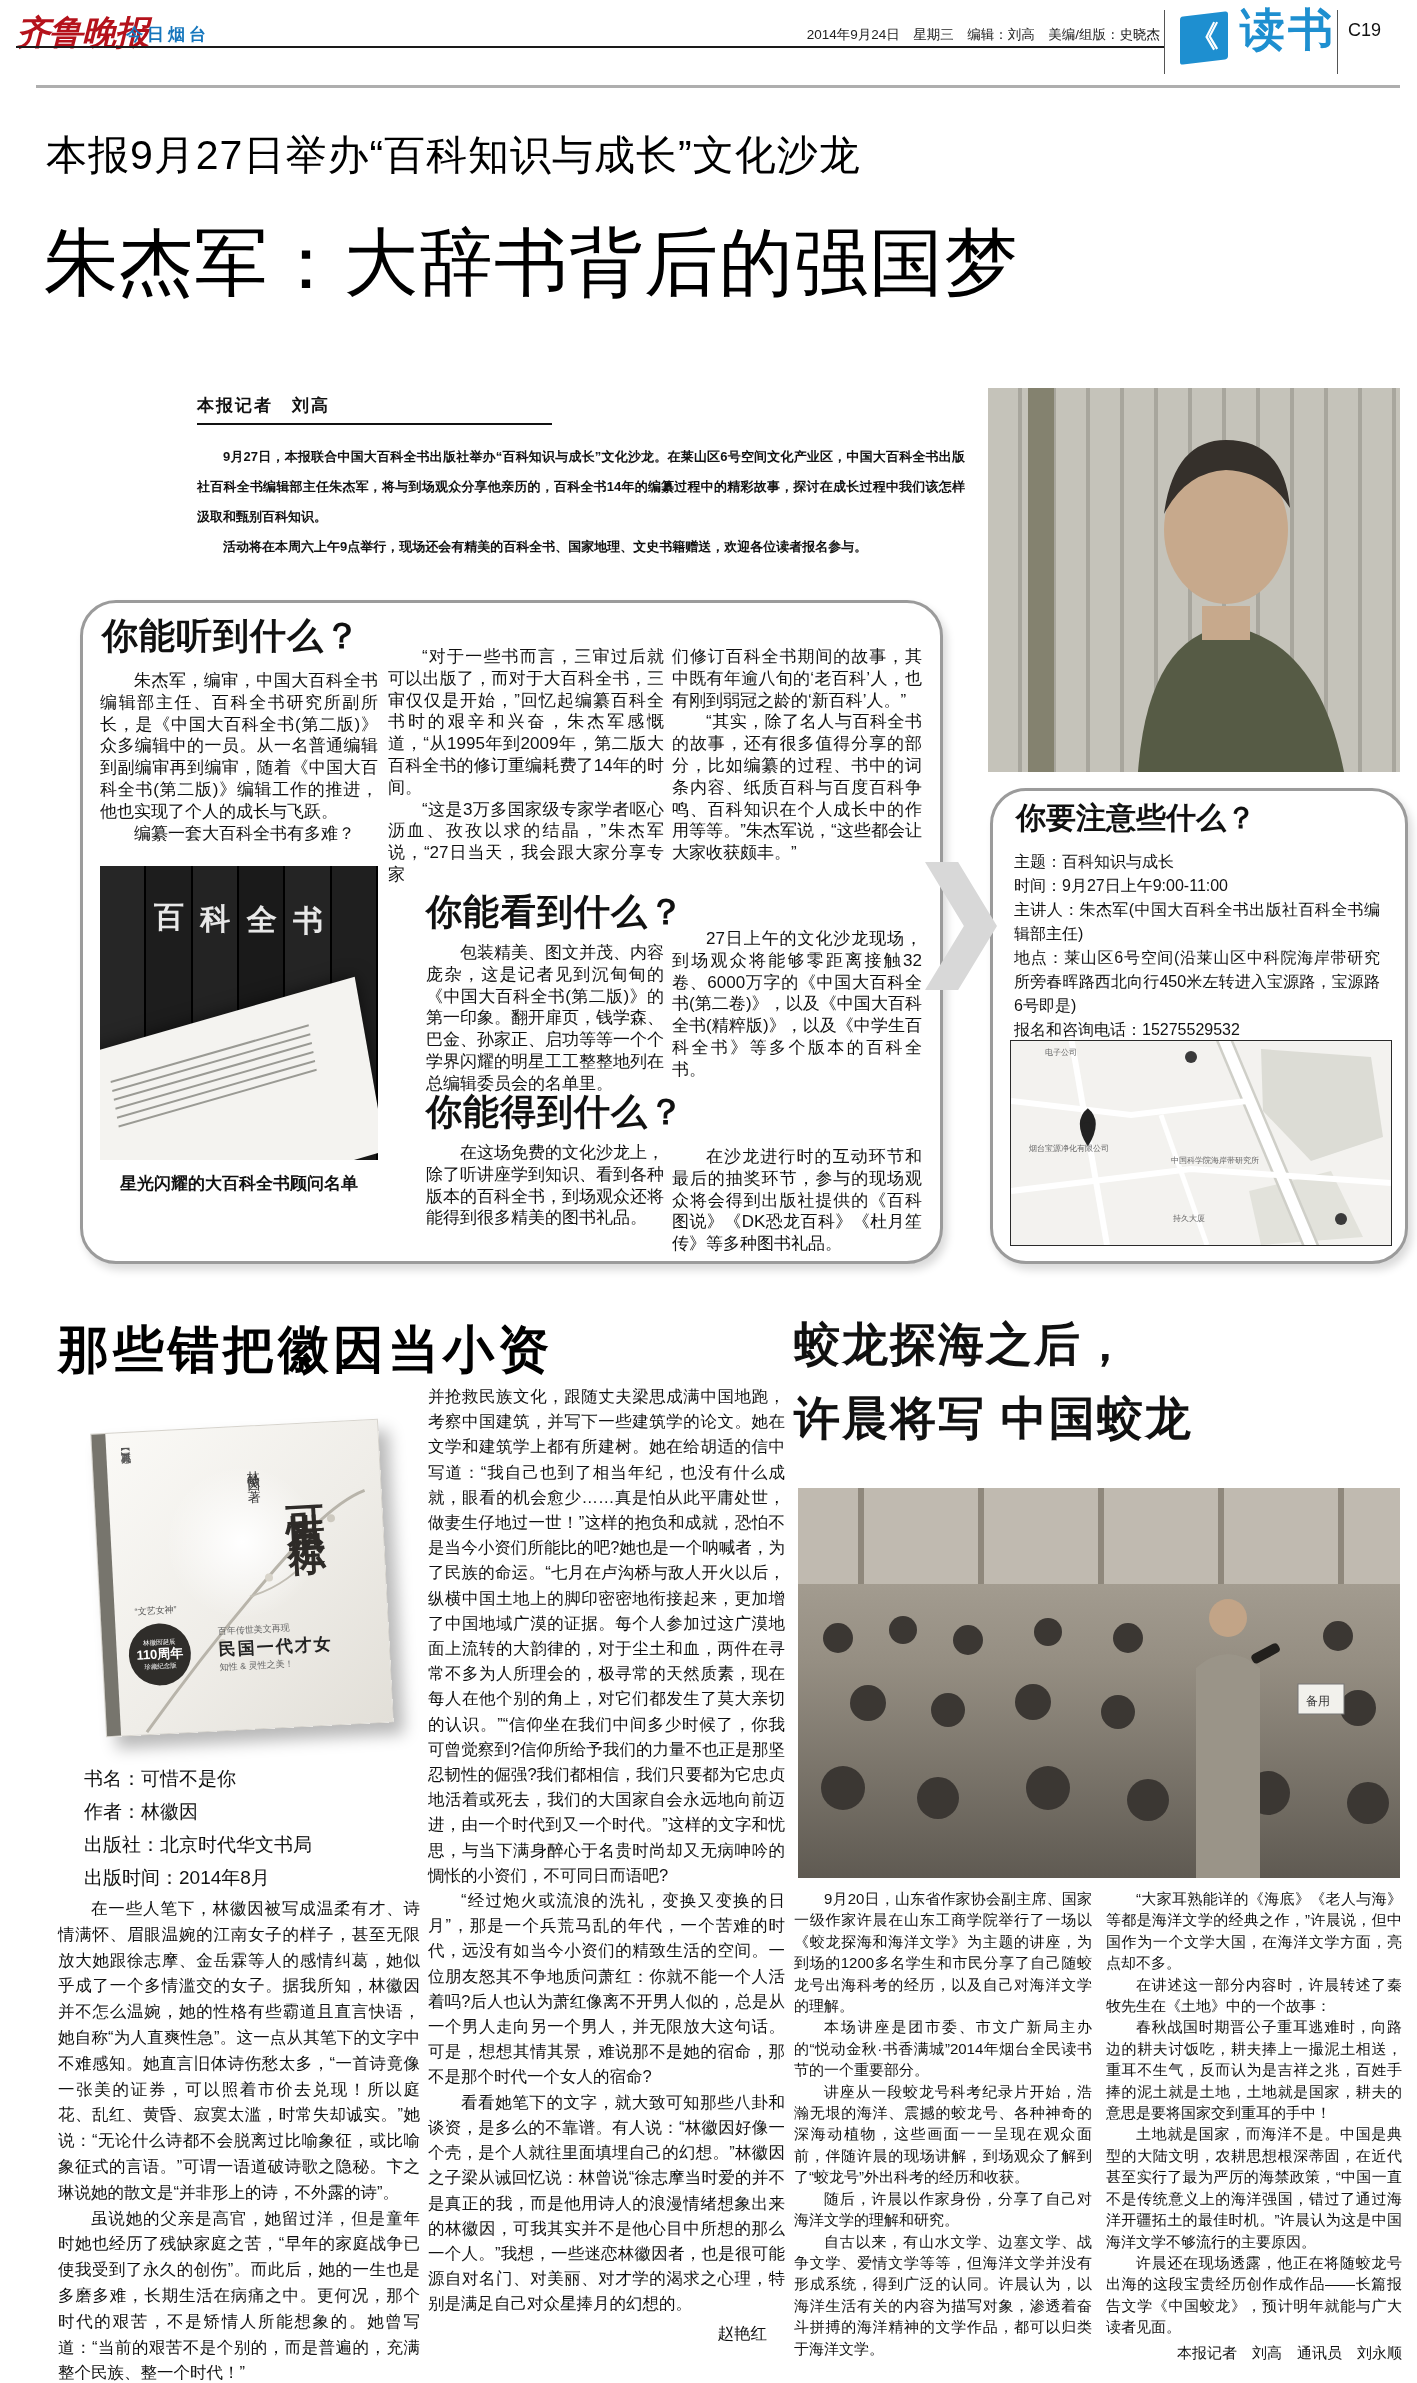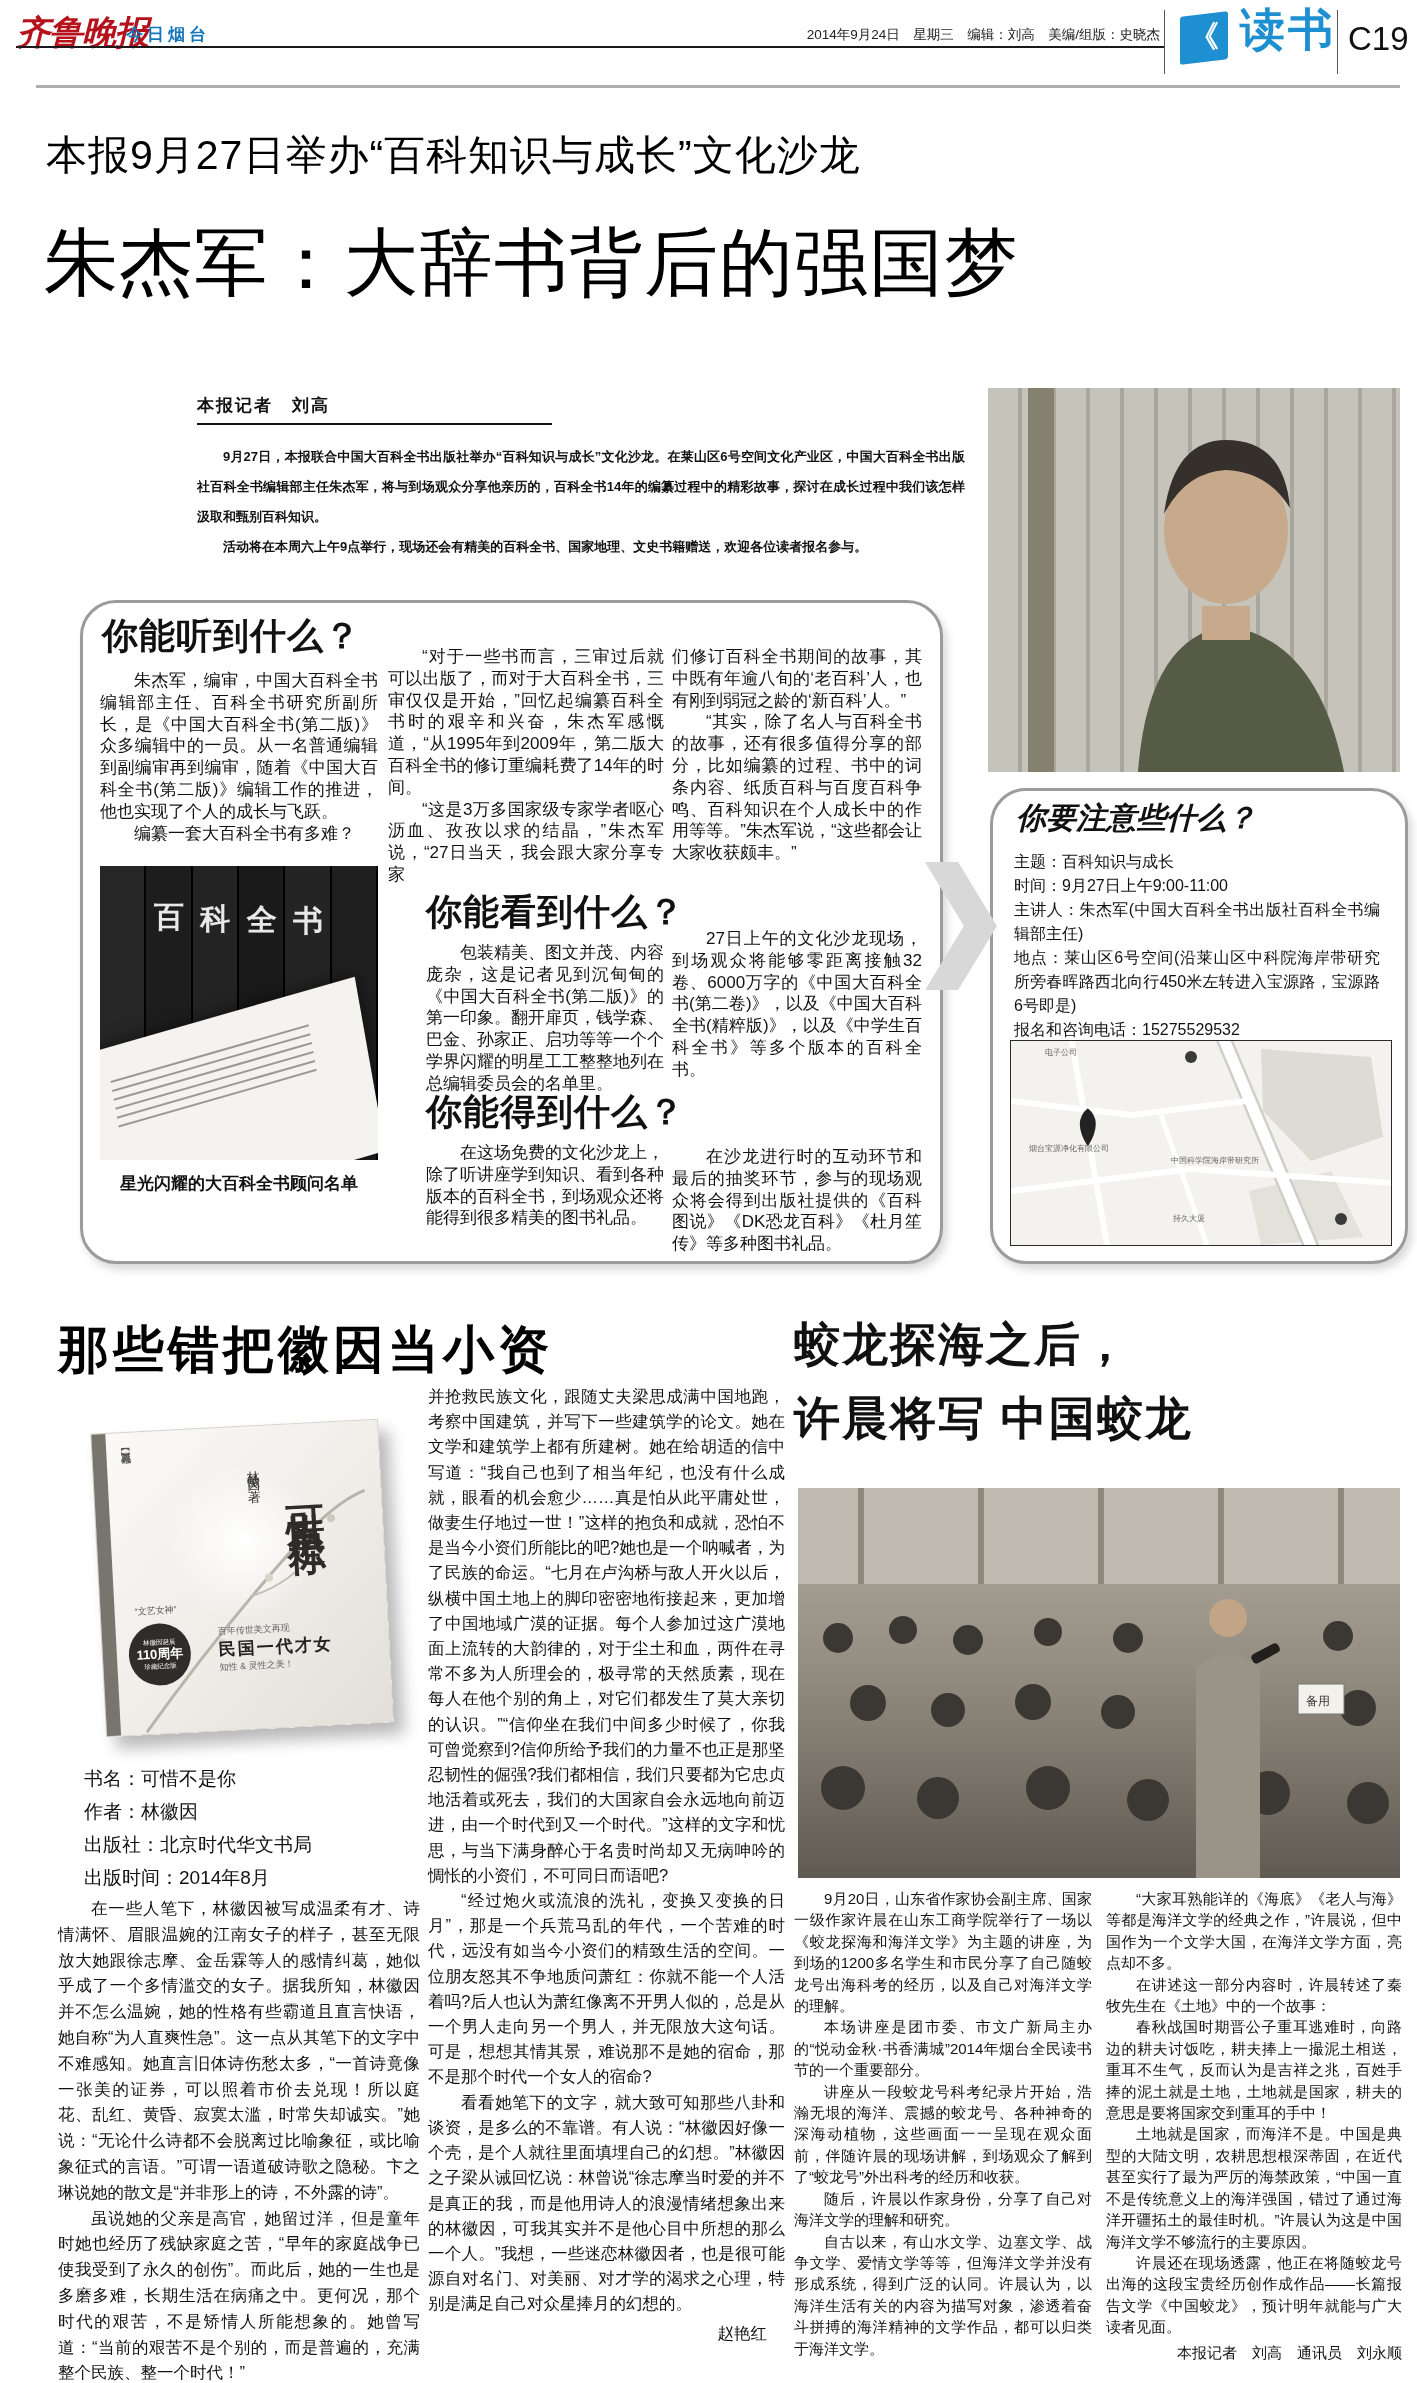--- a/index.html
+++ b/index.html
@@ -18,21 +18,21 @@
   .masthead{left:16px;top:10px;font-family:"DejaVu Serif","Liberation Serif",serif;
     font-size:34px;font-weight:bold;font-style:italic;color:#b5121b;letter-spacing:-1px;}
   .edition{left:126px;top:23px;font-size:17px;font-weight:bold;color:#1576bd;letter-spacing:4px;}
   .header-rule{left:16px;top:46px;width:1148px;height:2px;background:#1a1a1a;}
   .dateline{left:620px;top:26px;width:540px;text-align:right;font-size:13.5px;color:#222;}
   .vrule{top:10px;width:1px;height:64px;background:#555;}
   .sec-icon{left:1180px;top:14px;width:48px;height:48px;background:#1e8fd0;color:#fff;
     display:flex;align-items:center;justify-content:center;font-size:30px;font-weight:bold;
     transform:skewY(-7deg);border-radius:3px;}
   .sec-name{left:1240px;top:0;font-size:45px;font-weight:700;color:#1e8fd0;letter-spacing:3px;}
-  .page-num{left:1348px;top:20px;font-size:33px;color:#111;}
+  .page-num{left:1348px;top:20px;font-size:18px;color:#111;}
   .gray-rule{left:36px;top:85px;width:1364px;height:3px;background:#aeaeae;}
 
   
   .kicker{left:46px;top:128px;font-size:41px;letter-spacing:1px;color:#000;}
   .headline{left:44px;top:214px;font-size:74px;font-weight:400;letter-spacing:1px;color:#000;}
   .reporter{left:197px;top:394px;font-size:17px;font-weight:700;letter-spacing:2px;}
   .reporter-rule{left:197px;top:423px;width:355px;height:2px;background:#111;}
   .intro{left:197px;top:442px;width:768px;font-size:13px;line-height:30px;font-weight:600;}
 
   .photo-frame{background:#c6c4bc;overflow:hidden;}
@@ -42,21 +42,21 @@
   .qa-box{left:80px;top:600px;width:857px;height:658px;}
   .qa-h{font-size:36px;font-weight:800;letter-spacing:1px;}
   .qa-col{font-size:17px;line-height:21.8px;}
   .caption{font-size:17px;font-weight:700;text-align:center;}
 
   .arrow{left:925px;top:862px;width:72px;height:128px;background:#d8d8d8;z-index:5;
     clip-path:polygon(0 0,46% 0,100% 50%,46% 100%,0 100%,54% 50%);}
 
   
   .notice-box{left:990px;top:788px;width:412px;height:470px;}
-  .notice-h{left:1016px;top:798px;font-size:30px;font-weight:800;font-style:italic;}
+  .notice-h{left:1016px;top:798px;font-size:30px;font-weight:800;}
   .notice-lines{left:1014px;top:850px;width:366px;font-size:16px;line-height:24px;}
   .map{left:1010px;top:1040px;width:380px;height:204px;border:1px solid #2a2a2a;background:#f3f2ef;overflow:hidden;}
 
   
   .ency{left:100px;top:866px;width:278px;height:294px;background:#121212;overflow:hidden;}
   .spines{position:absolute;inset:0;display:flex;}
   .spine{flex:1;border-right:2px solid #000;display:flex;align-items:flex-start;justify-content:center;padding-top:14px;}
   .spine span{color:#e8e8e8;font-size:30px;font-weight:700;writing-mode:vertical-rl;letter-spacing:8px;}
   .open-page{position:absolute;left:-30px;bottom:-34px;width:230px;height:150px;background:#f4f3f0;
     transform:rotate(-16deg) skewX(-6deg);box-shadow:0 0 18px rgba(0,0,0,.6);padding:26px 30px 0 46px;}

